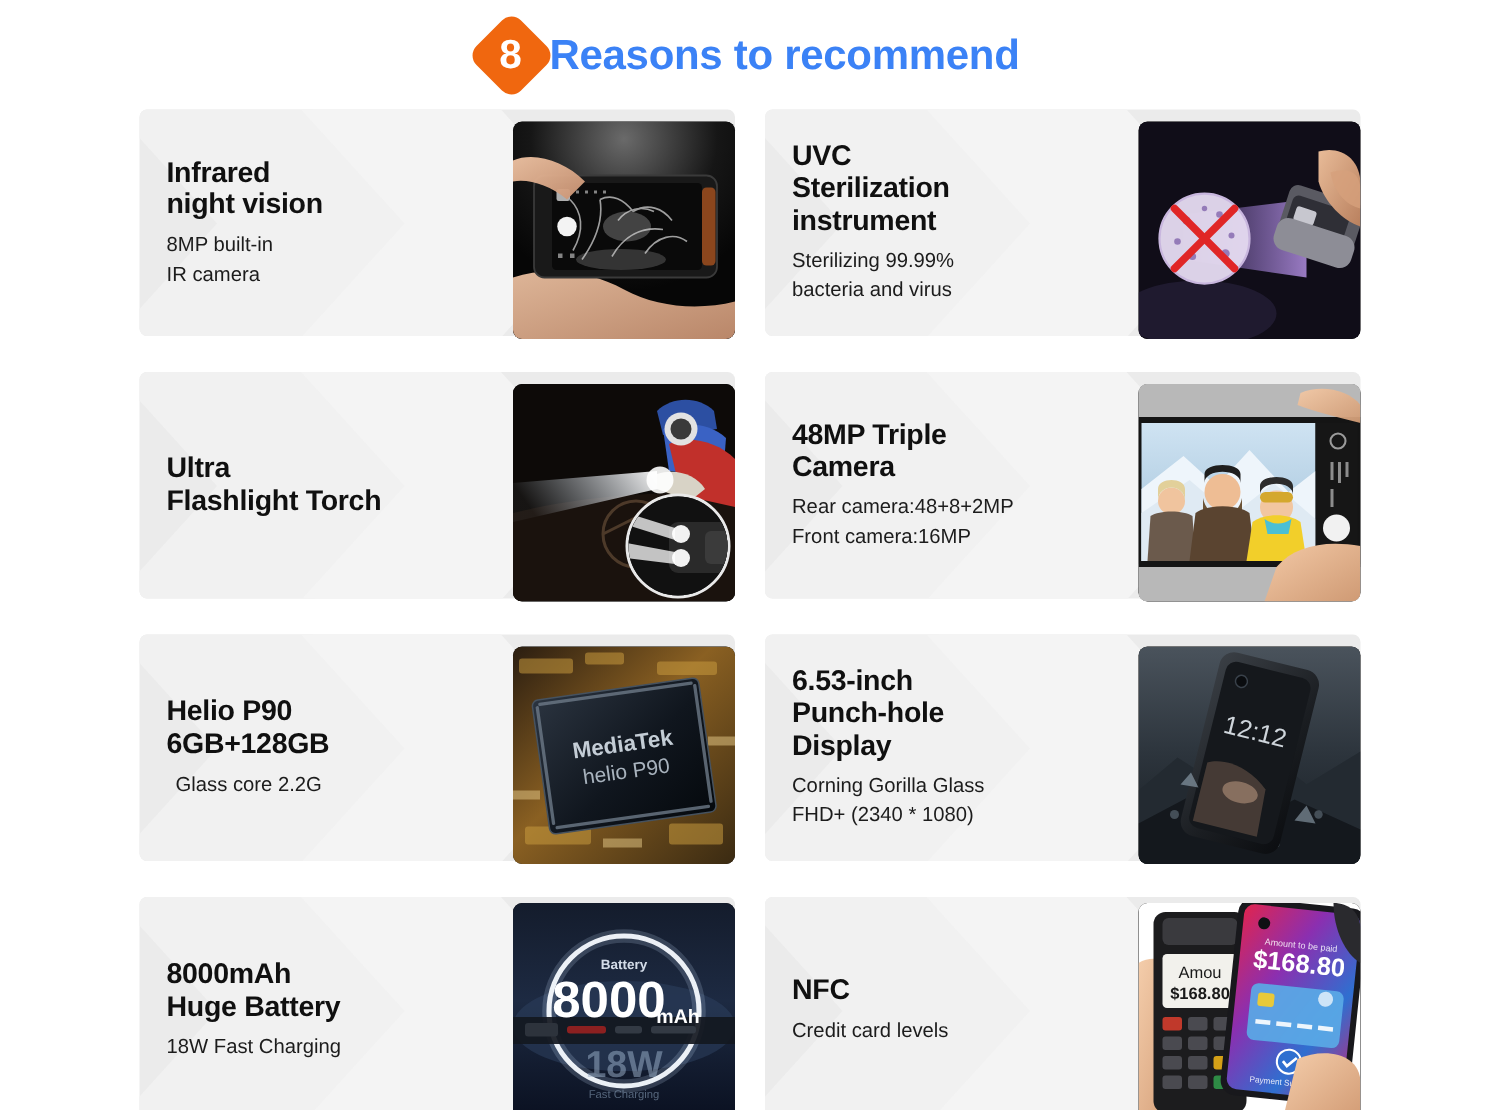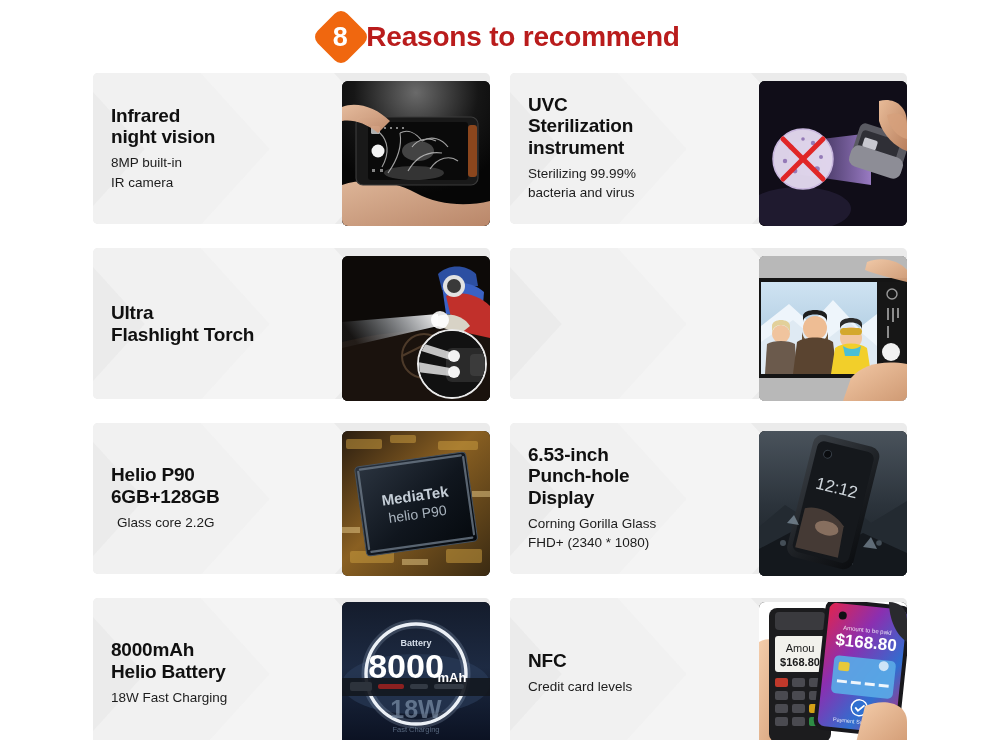--- a/index.html
+++ b/index.html
@@ -38,21 +38,21 @@
     transform: rotate(-45deg);
     color: #ffffff;
     font-size: 27px;
     font-weight: bold;
     line-height: 1;
     font-family: "Liberation Sans", sans-serif;
   }
   .header-title {
     font-size: 28px;
     font-weight: bold;
-    color: #b91c1c;
+    color: #3b82f6;
     letter-spacing: -0.2px;
     padding-left: 6px;
     white-space: nowrap;
   }
 
   
   .grid {
     position: absolute;
     left: 93px;
     top: 73px;
@@ -334,20 +334,26 @@
         </g>
       </svg>
     </div>
   </div>
 
   <div class="card row2">
     <div class="watermark">
       <div class="chev chev-a"></div>
         <div class="chev chev-b"></div>
     </div>
+    <div class="card-text">
+      <div class="card-title">48MP Triple
+Camera</div>
+      <div class="card-sub">Rear camera:48+8+2MP
+Front camera:16MP</div>
+    </div>
     <div class="photo">
       <svg viewBox="0 0 148 145" preserveAspectRatio="none">
         <defs>
           <linearGradient id="snowSky" x1="0" y1="0" x2="0" y2="1">
             <stop offset="0%" stop-color="#cfe3f2"></stop>
               <stop offset="100%" stop-color="#9fc0d8"></stop>
           </linearGradient>
           <linearGradient id="skinC" x1="0" y1="0" x2="1" y2="1">
             <stop offset="0%" stop-color="#f3c9a6"></stop>
               <stop offset="100%" stop-color="#cf9a74"></stop>
@@ -506,21 +512,21 @@
     </div>
   </div>
 
   <div class="card row4">
     <div class="watermark">
       <div class="chev chev-a"></div>
         <div class="chev chev-b"></div>
     </div>
     <div class="card-text">
       <div class="card-title">8000mAh
-Helio Battery</div>
+Huge Battery</div>
       <div class="card-sub">18W Fast Charging</div>
     </div>
     <div class="photo">
       <svg viewBox="0 0 148 145" preserveAspectRatio="none">
         <defs>
           <linearGradient id="batBg" x1="0" y1="0" x2="0" y2="1">
             <stop offset="0%" stop-color="#141c2c"></stop>
               <stop offset="45%" stop-color="#1d2a42"></stop>
             <stop offset="100%" stop-color="#0a1020"></stop>
           </linearGradient>

